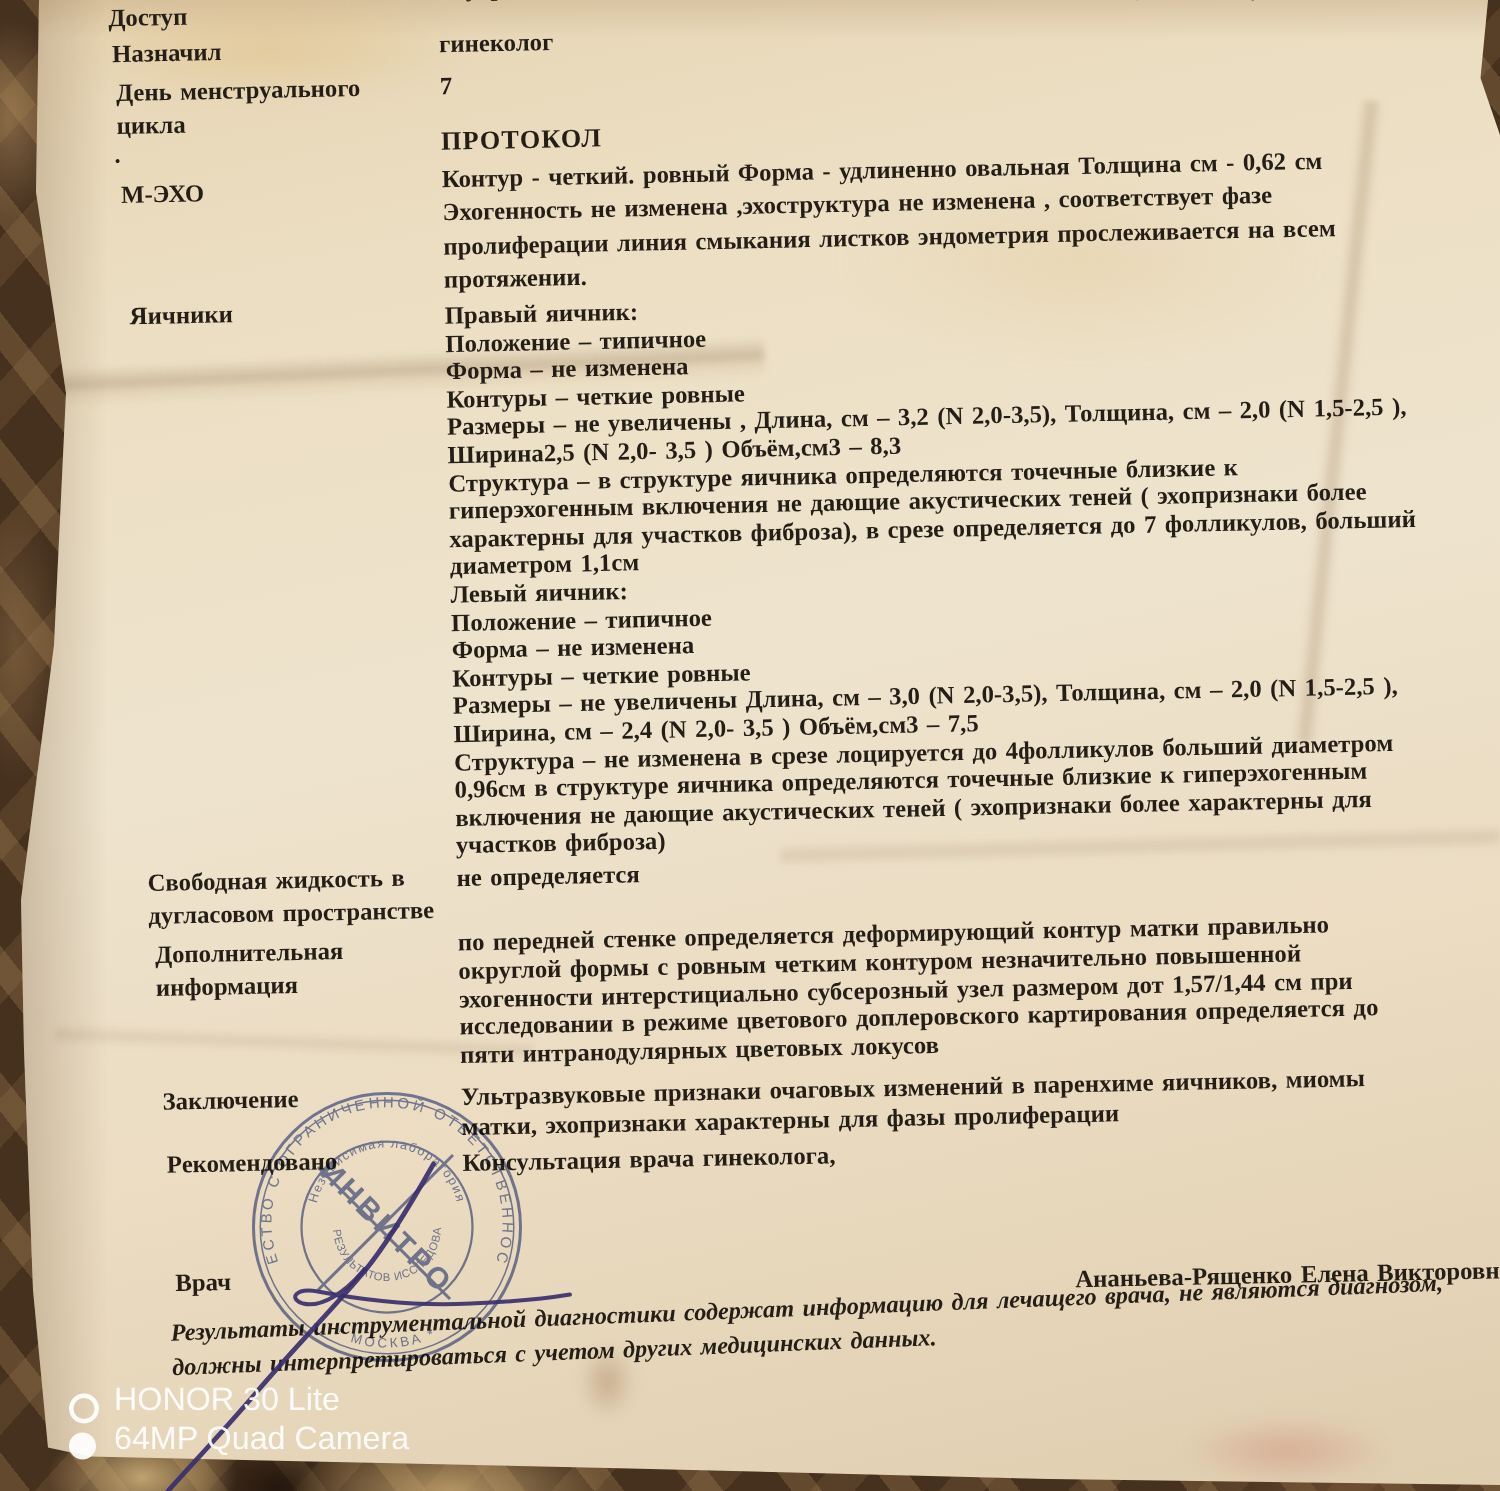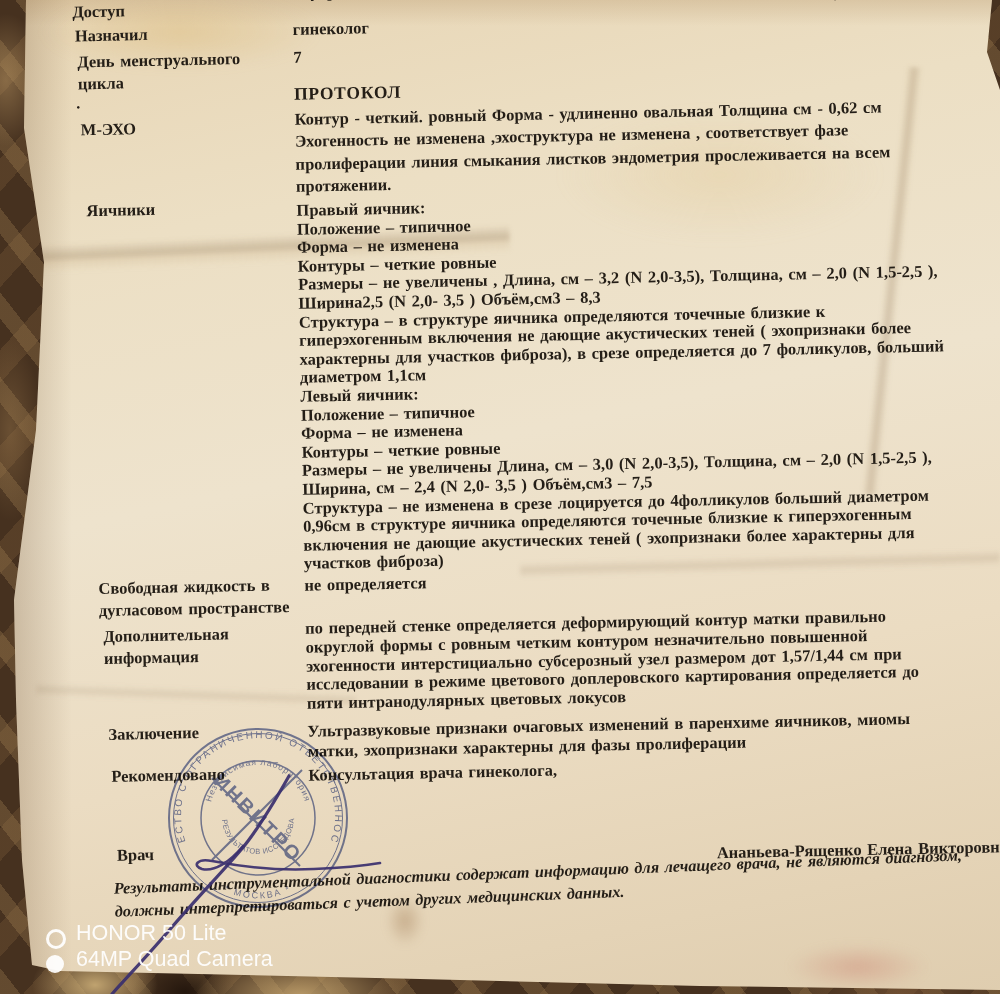--- a/index.html
+++ b/index.html
@@ -189,14 +189,14 @@
   <text x="96" y="103" font-size="20" font-weight="bold" letter-spacing="2.5" text-anchor="middle" transform="rotate(45 96 96)">ИНВИТРО</text>
 </svg>
 
 <svg class="sigsvg" viewBox="0 0 1000 994">
   <path d="M 289 776 C 272 806, 255 834, 240 851 C 224 870, 196 899, 172 927 C 150 953, 128 976, 112 994" stroke-width="3.2"></path>
   <path d="M 243 846 C 230 862, 214 872, 202 869 C 192 866, 197 858, 212 861 C 238 866, 276 871, 314 869 C 338 868, 362 866, 380 863" stroke-width="2.6"></path>
 </svg>
 
 <div class="wm wm-c1"></div>
 <div class="wm wm-c2"></div>
-<div class="wm wm-t1">HONOR 50 Lite</div>
+<div class="wm wm-t1">HONOR 30 Lite</div>
 <div class="wm wm-t2">64MP Quad Camera</div>
 
 </body></html>

